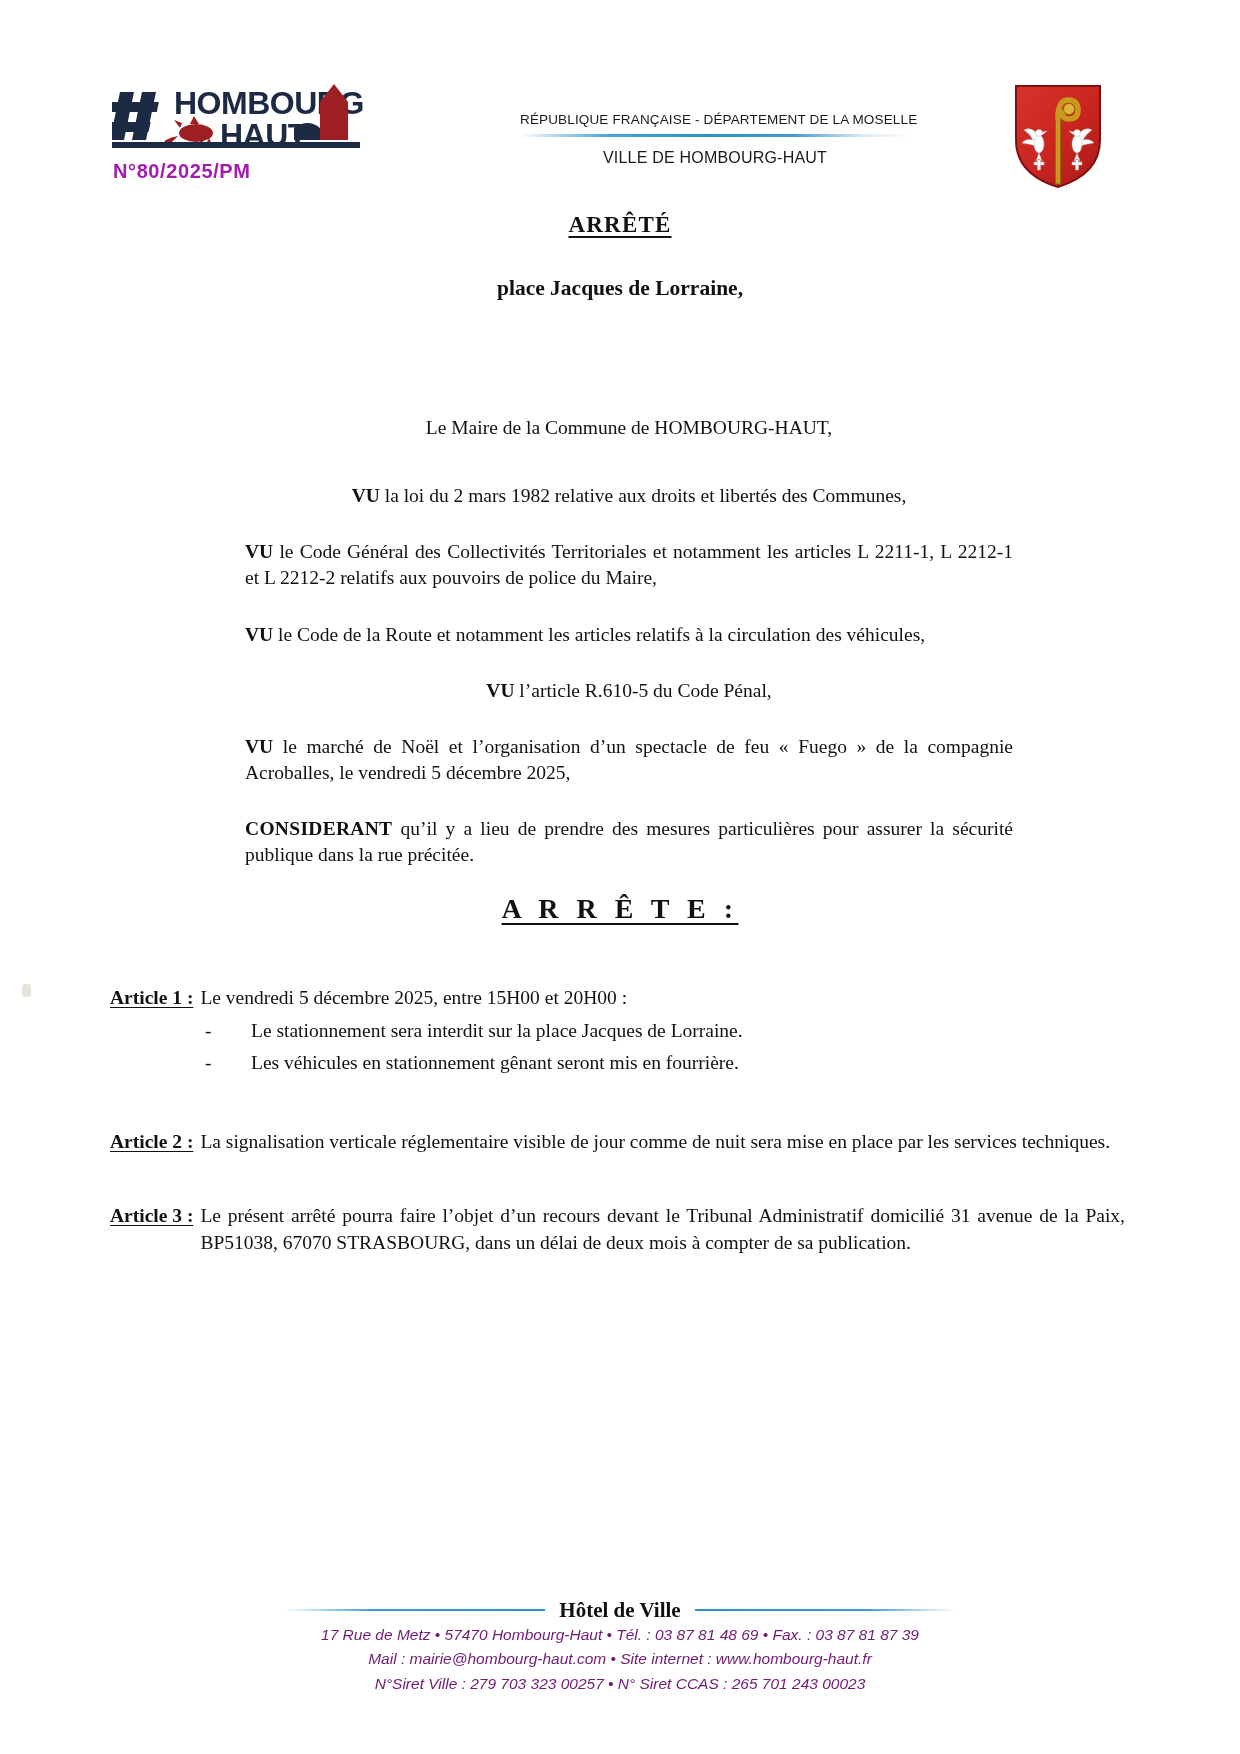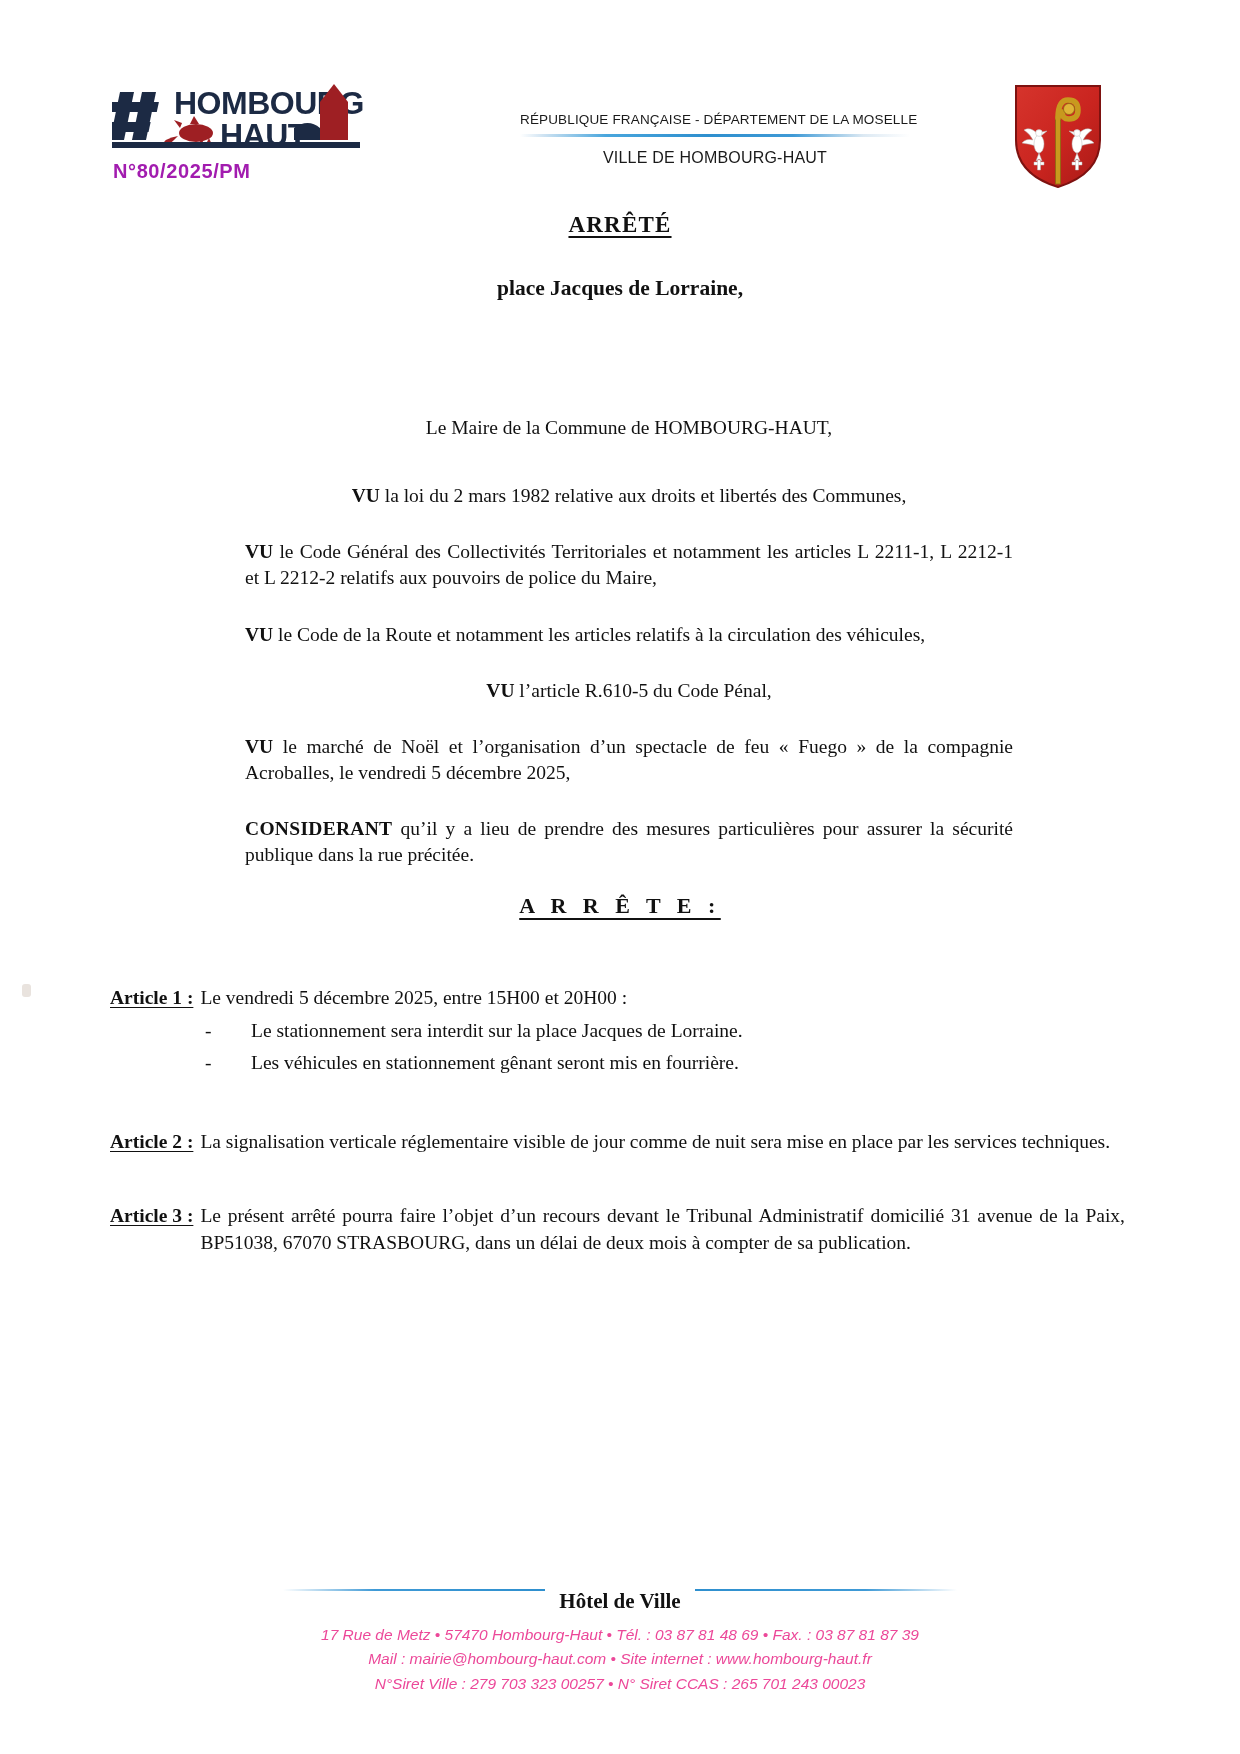--- a/index.html
+++ b/index.html
@@ -135,21 +135,21 @@
   
   .arrete-verb {
     position: absolute;
     top: 893px;
     left: 0;
     width: 1240px;
     text-align: center;
   }
   .arrete-verb span {
     display: inline-block;
-    font-size: 22px;
+    font-size: 28px;
     font-weight: bold;
     letter-spacing: 5.5px;
     text-decoration: underline;
     text-underline-offset: 5px;
   }
 
   
   .articles {
     position: absolute;
     top: 985px;
@@ -205,45 +205,44 @@
   .footer {
     position: absolute;
     left: 0;
     bottom: 58px;
     width: 1240px;
     text-align: center;
     font-family: "Liberation Sans", sans-serif;
   }
   .footer-title-row {
     display: flex;
-    align-items: flex-start;
+    align-items: center;
     justify-content: center;
     gap: 14px;
   }
   .footer-rule {
     height: 2px;
     width: 262px;
     background: linear-gradient(to right, #ffffff 0%, #3f9ad6 35%, #2e8fce 100%);
   }
   .footer-rule.right {
     background: linear-gradient(to left, #ffffff 0%, #3f9ad6 35%, #2e8fce 100%);
   }
   .footer-title {
     font-family: "Liberation Serif", serif;
     font-size: 21px;
     font-weight: bold;
     color: #111;
     white-space: nowrap;
   }
   .footer-lines {
-    margin-top: 9px;
     font-style: italic;
     font-size: 15.5px;
     line-height: 1.58;
-    color: #ec4899;
+    color: #701a75;
   }
   .footer-lines div { white-space: nowrap; }
 
   .smudge {
     position: absolute;
     left: 22px;
     top: 984px;
     width: 9px;
     height: 13px;
     background: #e9e3de;

